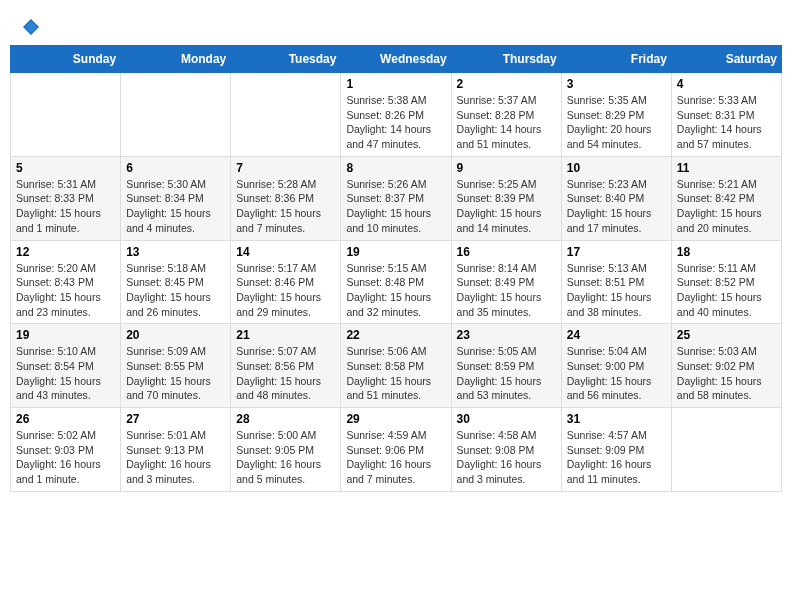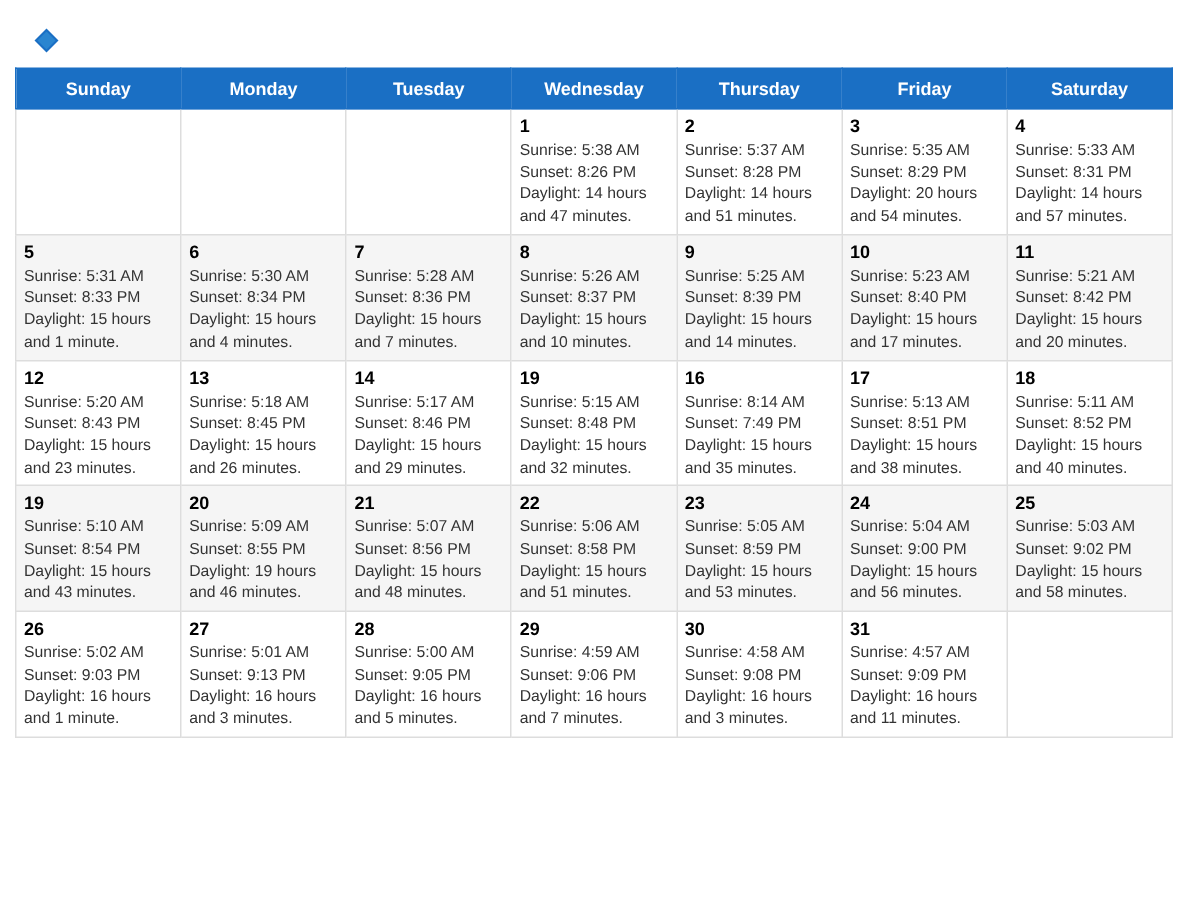--- a/index.html
+++ b/index.html
@@ -49,21 +49,21 @@
     }
     .calendar {
       width: 100%;
       border-collapse: collapse;
       font-size: 11px;
     }
     .calendar thead tr th {
       background: #1a6fc4;
       color: #fff;
       padding: 6px 4px;
-      text-align: center;
+      text-align: right;
       font-size: 12px;
       font-weight: bold;
       border: 1px solid #1a6fc4;
     }
     .calendar tbody tr td {
       vertical-align: top;
       padding: 4px 5px;
       border: 1px solid #ddd;
       width: calc(100% / 7);
       min-height: 80px;
@@ -244,21 +244,21 @@
           <div class="day-info">
             <span>Sunrise: 5:15 AM</span><br>
             <span>Sunset: 8:48 PM</span><br>
             <span>Daylight: 15 hours and 32 minutes.</span>
           </div>
         </td>
         <td>
           <span class="day-number">16</span>
           <div class="day-info">
             <span>Sunrise: 8:14 AM</span><br>
-            <span>Sunset: 7:49 PM</span><br>
+            <span>Sunset: 8:49 PM</span><br>
             <span>Daylight: 15 hours and 35 minutes.</span>
           </div>
         </td>
         <td>
           <span class="day-number">17</span>
           <div class="day-info">
             <span>Sunrise: 5:13 AM</span><br>
             <span>Sunset: 8:51 PM</span><br>
             <span>Daylight: 15 hours and 38 minutes.</span>
           </div>
@@ -279,21 +279,21 @@
             <span>Sunrise: 5:10 AM</span><br>
             <span>Sunset: 8:54 PM</span><br>
             <span>Daylight: 15 hours and 43 minutes.</span>
           </div>
         </td>
         <td>
           <span class="day-number">20</span>
           <div class="day-info">
             <span>Sunrise: 5:09 AM</span><br>
             <span>Sunset: 8:55 PM</span><br>
-            <span>Daylight: 19 hours and 46 minutes.</span>
+            <span>Daylight: 15 hours and 70 minutes.</span>
           </div>
         </td>
         <td>
           <span class="day-number">21</span>
           <div class="day-info">
             <span>Sunrise: 5:07 AM</span><br>
             <span>Sunset: 8:56 PM</span><br>
             <span>Daylight: 15 hours and 48 minutes.</span>
           </div>
         </td>

